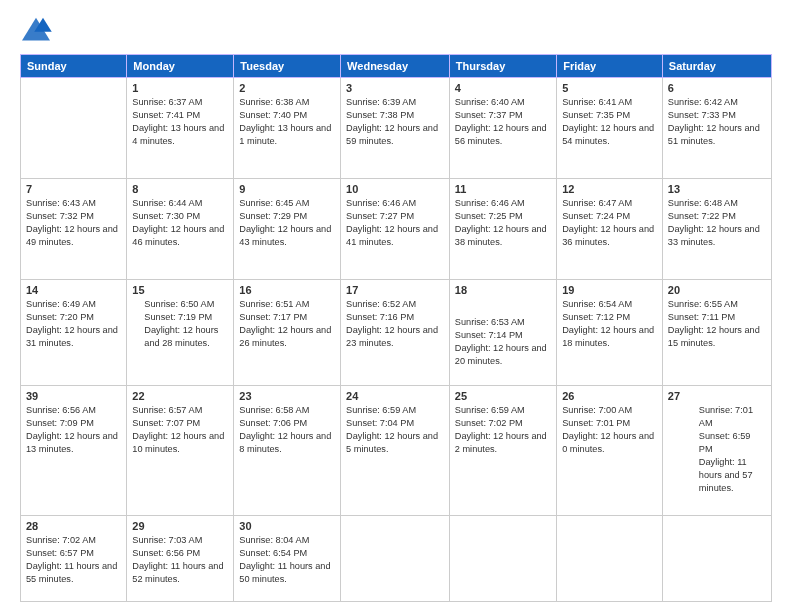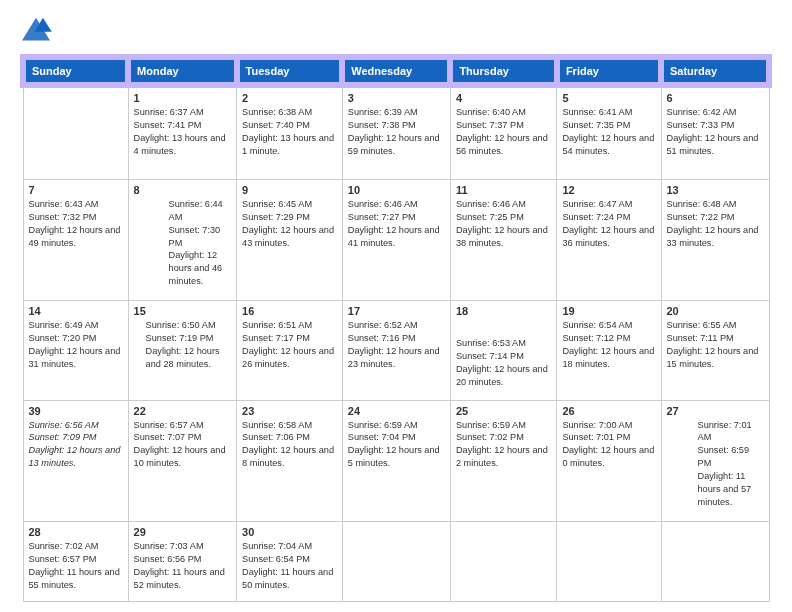--- a/index.html
+++ b/index.html
@@ -57,21 +57,21 @@
       flex: 1;
       font-size: 10px;
     }
     .calendar th {
       background-color: #1565c0;
       color: #fff;
       text-align: left;
       padding: 5px 6px;
       font-size: 11px;
       font-weight: bold;
-      border: 6px solid #c4b5fd;
+      border: 1px solid #c4b5fd;
     }
     .calendar td {
       border: 1px solid #ccc;
       vertical-align: top;
       padding: 4px 5px;
       width: 113px;
       height: 88px;
     }
     .cell-date {
       font-size: 11px;
@@ -167,21 +167,21 @@
         </tr>
         <tr>
           <td>
             <span class="cell-date">7</span>
             <div class="cell-info" style="white-space: pre-line;">Sunrise: 6:43 AM
 Sunset: 7:32 PM
 Daylight: 12 hours and 49 minutes.</div>
           </td>
           <td>
             <span class="cell-date">8</span>
-            <div class="cell-info" style="white-space: pre-line; margin-left: 35px;">Sunrise: 6:44 AM
+            <div class="cell-info" style="white-space: pre-line;">Sunrise: 6:44 AM
 Sunset: 7:30 PM
 Daylight: 12 hours and 46 minutes.</div>
           </td>
           <td>
             <span class="cell-date">9</span>
             <div class="cell-info" style="white-space: pre-line;">Sunrise: 6:45 AM
 Sunset: 7:29 PM
 Daylight: 12 hours and 43 minutes.</div>
           </td>
           <td>
@@ -249,21 +249,21 @@
           <td>
             <span class="cell-date">20</span>
             <div class="cell-info" style="white-space: pre-line;">Sunrise: 6:55 AM
 Sunset: 7:11 PM
 Daylight: 12 hours and 15 minutes.</div>
           </td>
         </tr>
         <tr>
           <td>
             <span class="cell-date">39</span>
-            <div class="cell-info" style="white-space: pre-line; font-style: italic;">Sunrise: 6:56 AM
+            <div class="cell-info" style="white-space: pre-line;">Sunrise: 6:56 AM
 Sunset: 7:09 PM
 Daylight: 12 hours and 13 minutes.</div>
           </td>
           <td>
             <span class="cell-date">22</span>
             <div class="cell-info" style="white-space: pre-line;">Sunrise: 6:57 AM
 Sunset: 7:07 PM
 Daylight: 12 hours and 10 minutes.</div>
           </td>
           <td>
@@ -305,21 +305,21 @@
 Daylight: 11 hours and 55 minutes.</div>
           </td>
           <td>
             <span class="cell-date">29</span>
             <div class="cell-info" style="white-space: pre-line;">Sunrise: 7:03 AM
 Sunset: 6:56 PM
 Daylight: 11 hours and 52 minutes.</div>
           </td>
           <td>
             <span class="cell-date">30</span>
-            <div class="cell-info" style="white-space: pre-line;">Sunrise: 7:04 AM
+            <div class="cell-info" style="white-space: pre-line;">Sunrise: 8:04 AM
 Sunset: 6:54 PM
 Daylight: 11 hours and 50 minutes.</div>
           </td>
           <td class="empty-cell"></td>
           <td class="empty-cell"></td>
           <td class="empty-cell"></td>
           <td class="empty-cell"></td>
         </tr>
       </tbody>
   </table>

